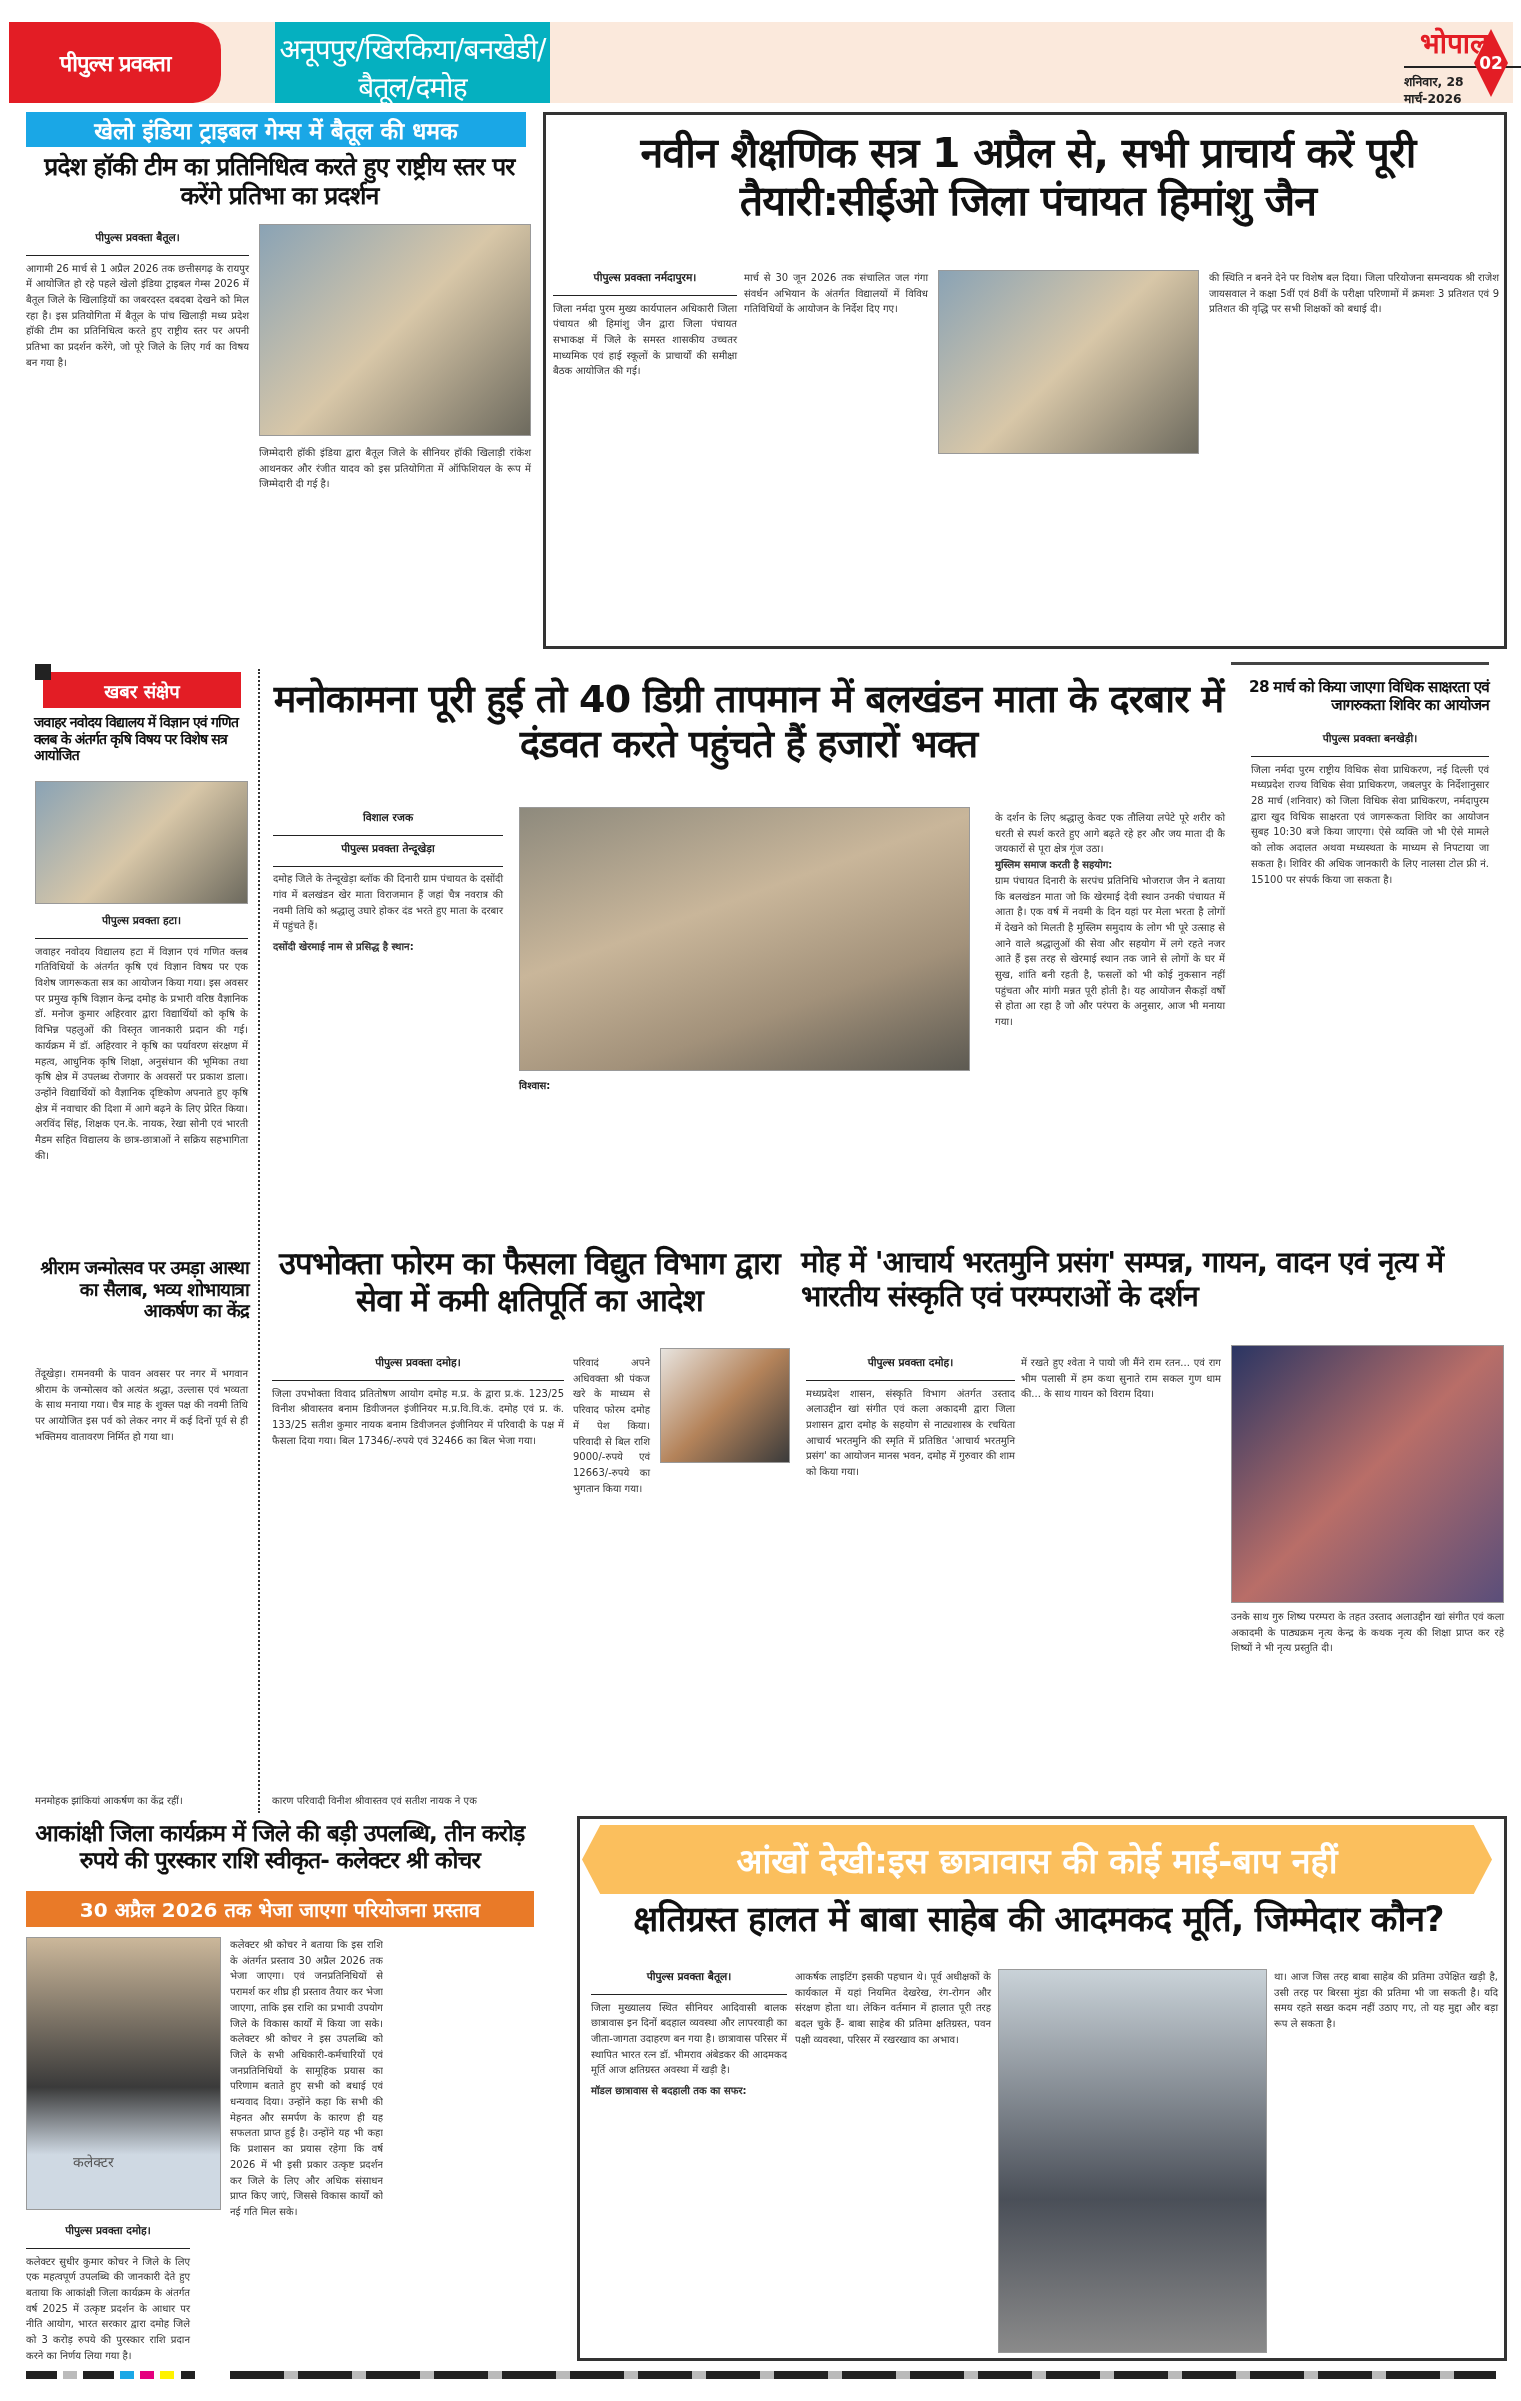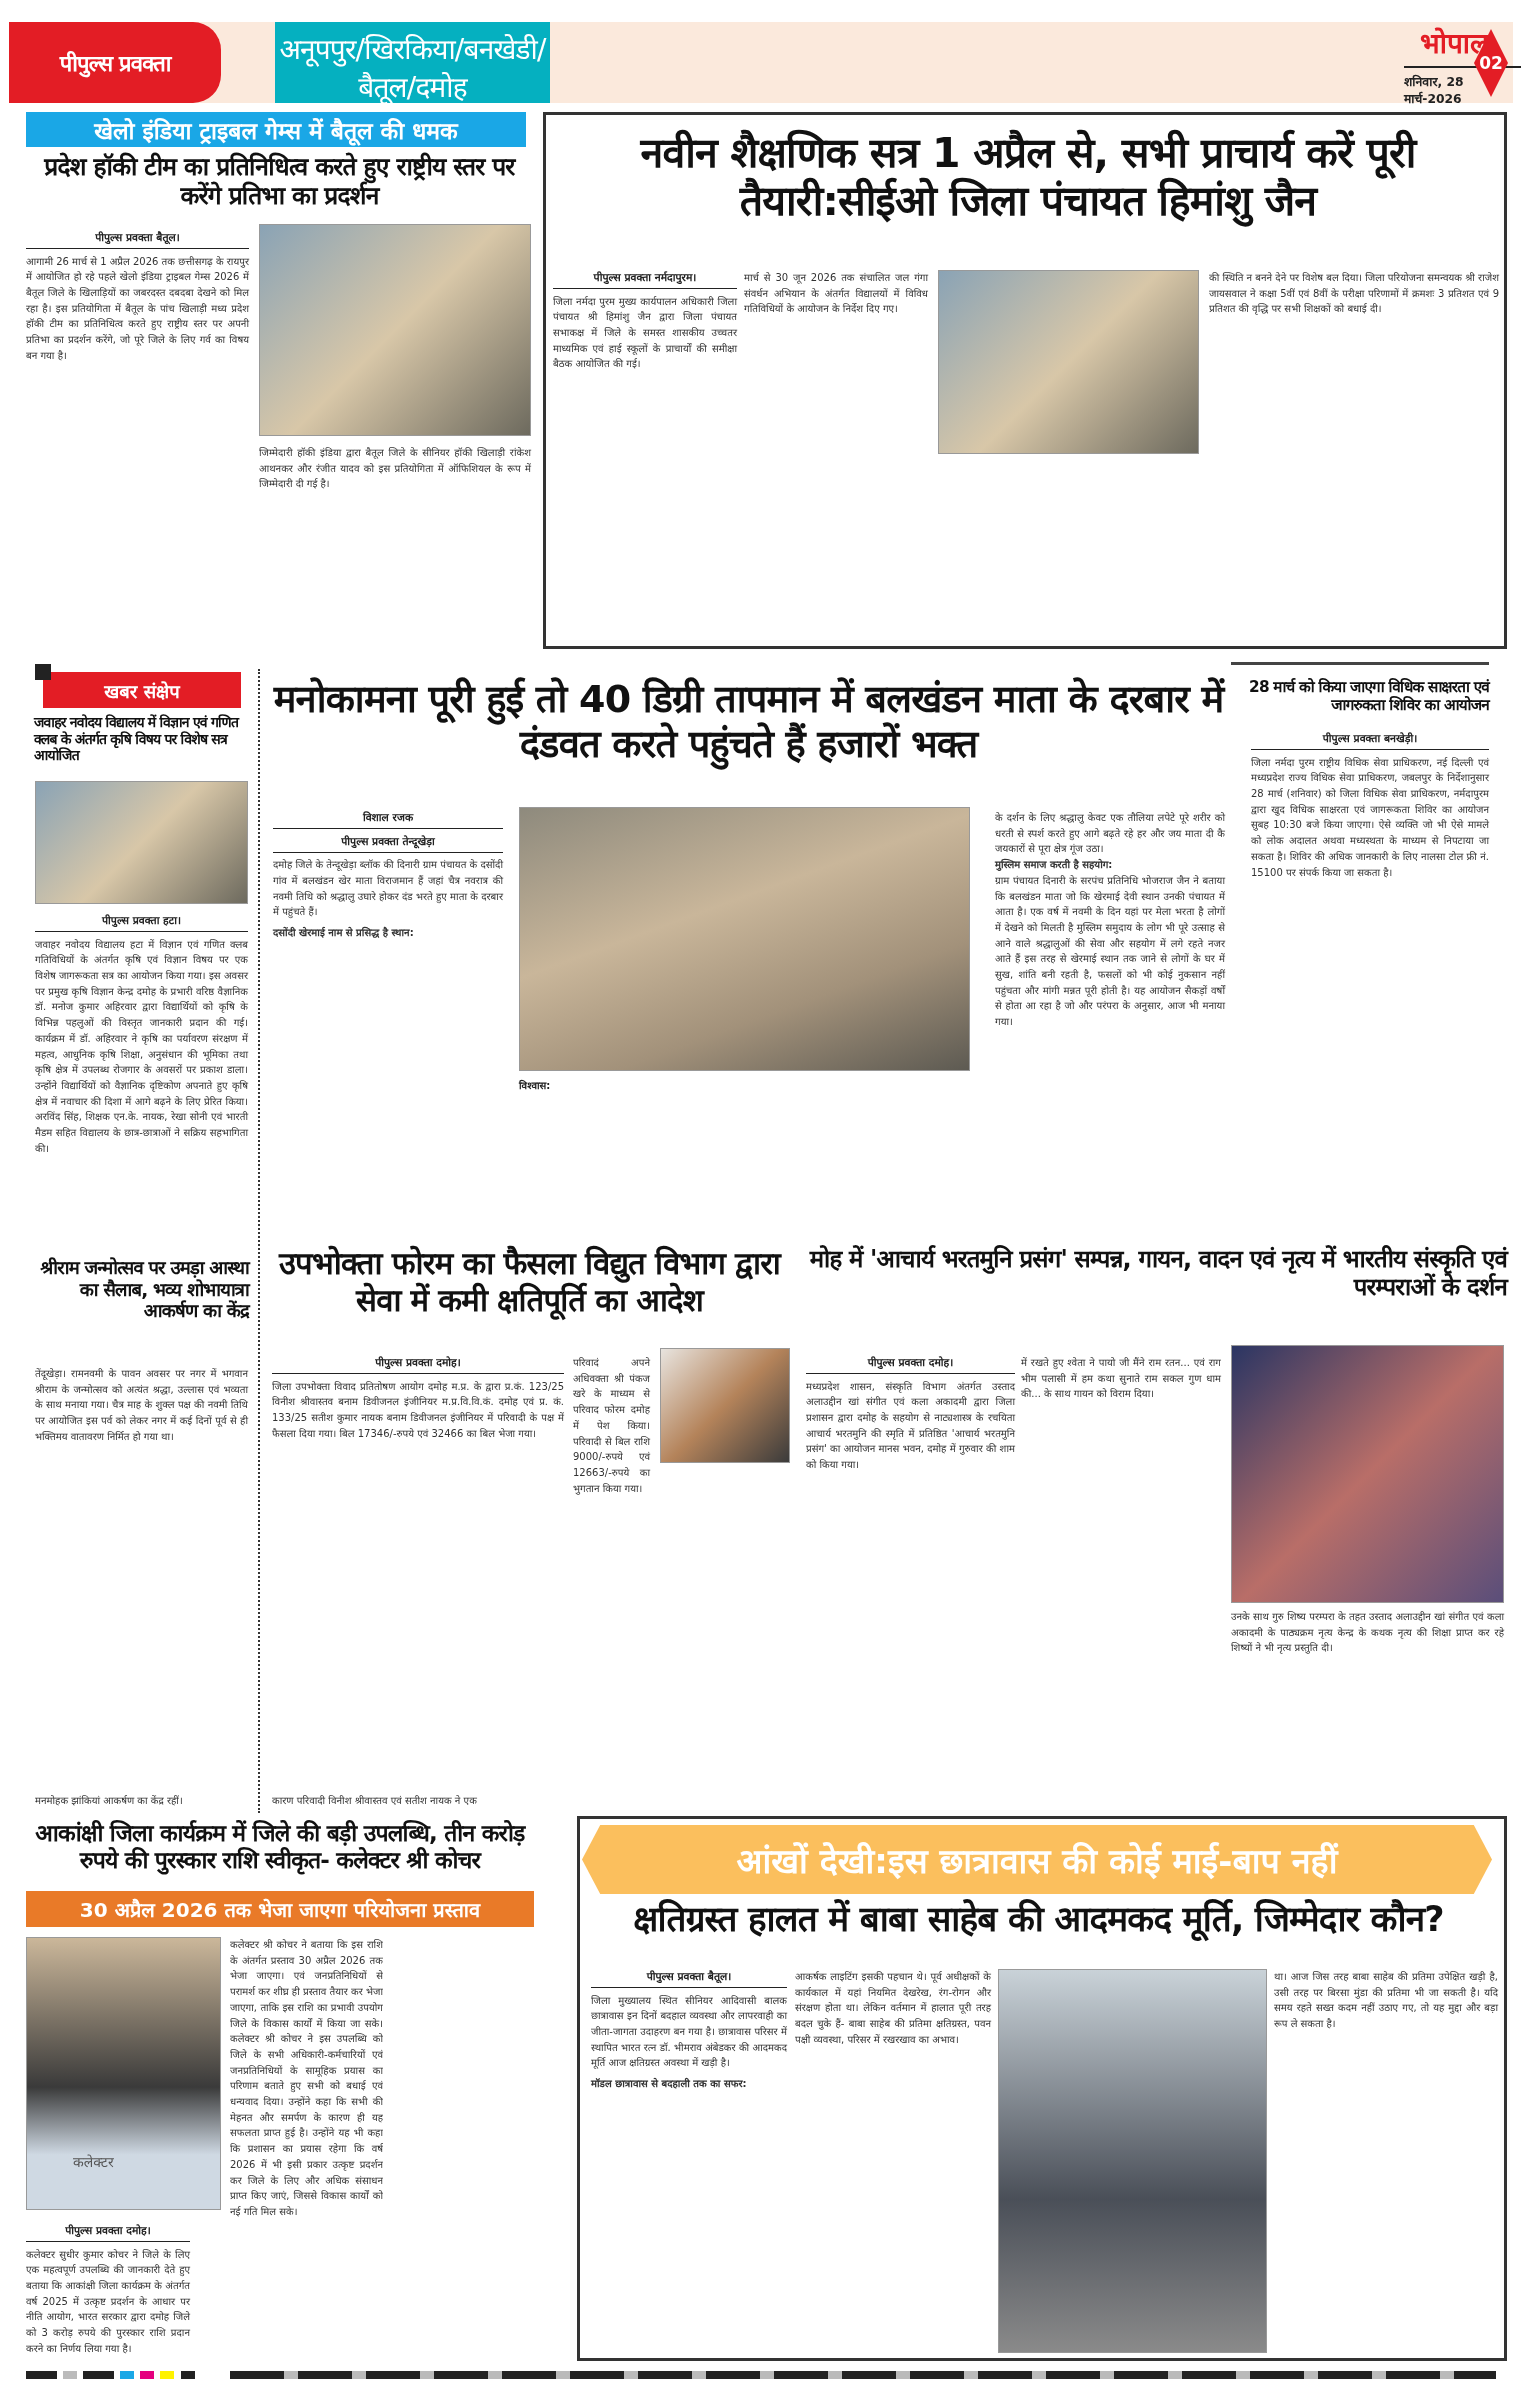--- a/index.html
+++ b/index.html
@@ -10,21 +10,21 @@
 .logo{left:9.2px;top:21.5px;width:212px;height:81px;background:#e31d25;border-radius:0 28px 28px 0;color:#fff;font-weight:bold;font-size:22px;display:flex;align-items:center;justify-content:center;font-family:"DejaVu Sans",sans-serif;letter-spacing:-0.8px}
 .region-band{left:275px;top:21.5px;width:275px;height:81px;background:#05b0c0;color:#fff;text-align:center}
 .region-band .reg{font-size:28px;margin-top:7.7px;letter-spacing:-0.8px}
 .region-band .url{font-size:10.7px;margin-top:7.7px;font-weight:bold}
 .city{left:1420px;top:23px;font-size:28px;font-weight:bold;color:#e31d25}
 .date-line{left:1404px;top:66px;font-size:12.3px;font-weight:bold;border-top:2.3px solid #222;padding-top:4.6px}
 .pageno{left:1474px;top:29px;width:34px;height:68px;background:#e31d25;color:#fff;font-weight:bold;font-size:17px;display:flex;align-items:center;justify-content:center;clip-path:polygon(50% 0,100% 50%,50% 100%,0 50%)}
 .kicker-blue{left:26px;top:112px;width:500px;height:35px;background:#1aa7e6;color:#fff;font-size:23px;font-weight:bold;display:flex;align-items:center;justify-content:center}
 .hl{font-weight:bold;color:#111;line-height:1.18;letter-spacing:-0.8px}
 .body{font-size:10px;line-height:15.7px;text-align:justify;color:#333}
-.byline{font-size:10.7px;font-weight:bold;text-align:center;border-bottom:1.5px solid #222;padding-bottom:4px;margin-bottom:4.6px}
+.byline{font-size:10.7px;font-weight:bold;text-align:center;border-bottom:1.5px solid #222;padding-bottom:11px;margin-bottom:4.6px}
 .photo{background:linear-gradient(135deg,#8aa3b5,#d8c7a8 50%,#6d6a5e);border:0.8px solid #999}
 .box{border:3.1px solid #333}
 .red-tag{left:43px;top:672px;width:198px;height:36px;background:#e31d25;color:#fff;font-size:18.4px;font-weight:bold;display:flex;align-items:center;justify-content:center}
 .red-tag:before{content:"";position:absolute;left:-7.7px;top:-7.7px;width:15.3px;height:15.3px;background:#222}
 .dotted-v{border-left:2.3px dotted #333}
 .orange-bar{left:26px;top:1891px;width:508px;height:36px;background:#e97a28;color:#fff;font-size:20px;font-weight:bold;display:flex;align-items:center;justify-content:center}
 .yellow-banner{left:582px;top:1825px;width:910px;height:69px;background:#fbbf5d;color:#fff;font-size:34px;font-weight:bold;display:flex;align-items:center;justify-content:center;clip-path:polygon(2% 0,98% 0,100% 50%,98% 100%,2% 100%,0 50%)}
 .regmarks{top:2371px;height:7.7px;display:flex;gap:6.1px}
 .regmarks span{display:block;height:7.7px}
 </style>
@@ -96,21 +96,21 @@
 
 <div class="abs hl" style="left:270px;top:1245px;width:519px;font-size:31px;text-align:center">उपभोक्ता फोरम का फैसला विद्युत विभाग द्वारा सेवा में कमी क्षतिपूर्ति का आदेश</div>
 <div class="abs" style="left:272px;top:1355px;width:292px">
   <div class="byline">पीपुल्स प्रवक्ता दमोह।</div>
   <div class="body">जिला उपभोक्ता विवाद प्रतितोषण आयोग दमोह म.प्र. के द्वारा प्र.कं. 123/25 विनीश श्रीवास्तव बनाम डिवीजनल इंजीनियर म.प्र.वि.वि.कं. दमोह एवं प्र. कं. 133/25 सतीश कुमार नायक बनाम डिवीजनल इंजीनियर में परिवादी के पक्ष में फैसला दिया गया। बिल 17346/-रुपये एवं 32466 का बिल भेजा गया।</div>
 </div>
 <div class="abs body" style="left:573px;top:1355px;width:77px">परिवादं अपने अधिवक्ता श्री पंकज खरे के माध्यम से परिवाद फोरम दमोह में पेश किया। परिवादी से बिल राशि 9000/-रुपये एवं 12663/-रुपये का भुगतान किया गया।</div>
 <div class="abs photo" style="left:660px;top:1348px;width:130px;height:115px;background:linear-gradient(135deg,#e8e4df,#b4835a 50%,#3b3b3b)"></div>
 <div class="abs body" style="left:272px;top:1793px;width:507px">कारण परिवादी विनीश श्रीवास्तव एवं सतीश नायक ने एक</div>
 
-<div class="abs hl" style="left:801px;top:1245px;width:706px;font-size:24px;text-align:right">मोह में 'आचार्य भरतमुनि प्रसंग' सम्पन्न, गायन, वादन एवं नृत्य में भारतीय संस्कृति एवं परम्पराओं के दर्शन</div>
+<div class="abs hl" style="left:801px;top:1245px;width:706px;font-size:29px;text-align:left">मोह में 'आचार्य भरतमुनि प्रसंग' सम्पन्न, गायन, वादन एवं नृत्य में भारतीय संस्कृति एवं परम्पराओं के दर्शन</div>
 <div class="abs" style="left:806px;top:1355px;width:209px">
   <div class="byline">पीपुल्स प्रवक्ता दमोह।</div>
   <div class="body">मध्यप्रदेश शासन, संस्कृति विभाग अंतर्गत उस्ताद अलाउद्दीन खां संगीत एवं कला अकादमी द्वारा जिला प्रशासन द्वारा दमोह के सहयोग से नाट्यशास्त्र के रचयिता आचार्य भरतमुनि की स्मृति में प्रतिष्ठित 'आचार्य भरतमुनि प्रसंग' का आयोजन मानस भवन, दमोह में गुरुवार की शाम को किया गया।</div>
 </div>
 <div class="abs body" style="left:1021px;top:1355px;width:200px">में रखते हुए श्वेता ने पायो जी मैंने राम रतन... एवं राग भीम पलासी में हम कथा सुनाते राम सकल गुण धाम की... के साथ गायन को विराम दिया।</div>
 <div class="abs photo" style="left:1231px;top:1345px;width:273px;height:258px;background:linear-gradient(135deg,#2a3563,#b96e68 50%,#5a4e7a)"></div>
 <div class="abs body" style="left:1231px;top:1609px;width:273px">उनके साथ गुरु शिष्य परम्परा के तहत उस्ताद अलाउद्दीन खां संगीत एवं कला अकादमी के पाठ्यक्रम नृत्य केन्द्र के कथक नृत्य की शिक्षा प्राप्त कर रहे शिष्यों ने भी नृत्य प्रस्तुति दी।</div>
 
 <div class="abs hl" style="left:26px;top:1820px;width:508px;font-size:23px;text-align:center">आकांक्षी जिला कार्यक्रम में जिले की बड़ी उपलब्धि, तीन करोड़ रुपये की पुरस्कार राशि स्वीकृत- कलेक्टर श्री कोचर</div>
 <div class="abs orange-bar">30 अप्रैल 2026 तक भेजा जाएगा परियोजना प्रस्ताव</div>

